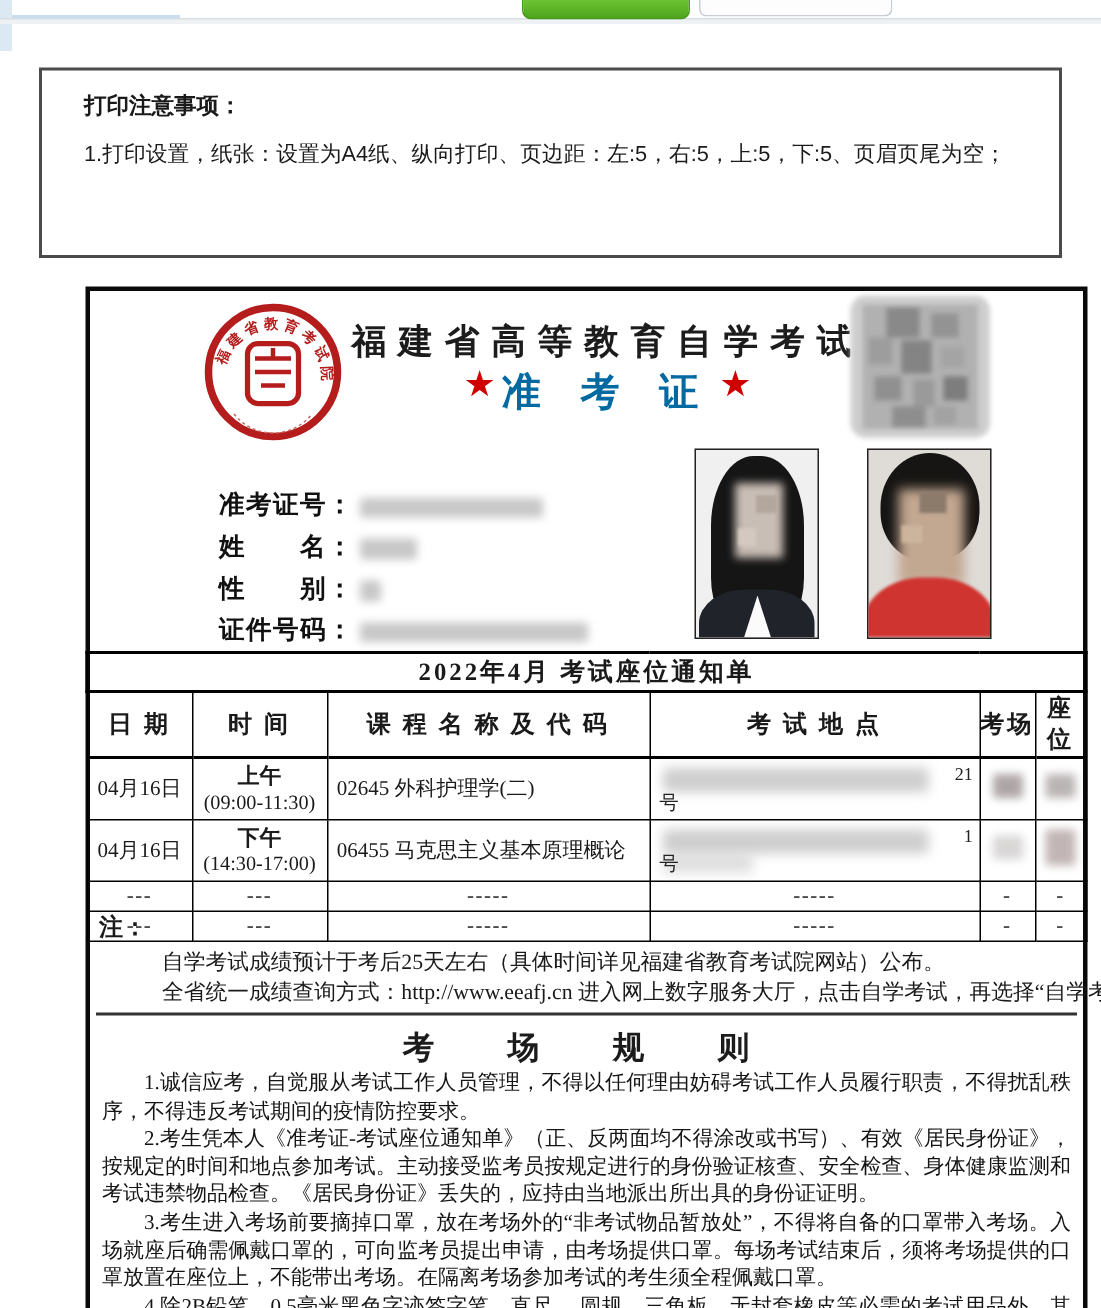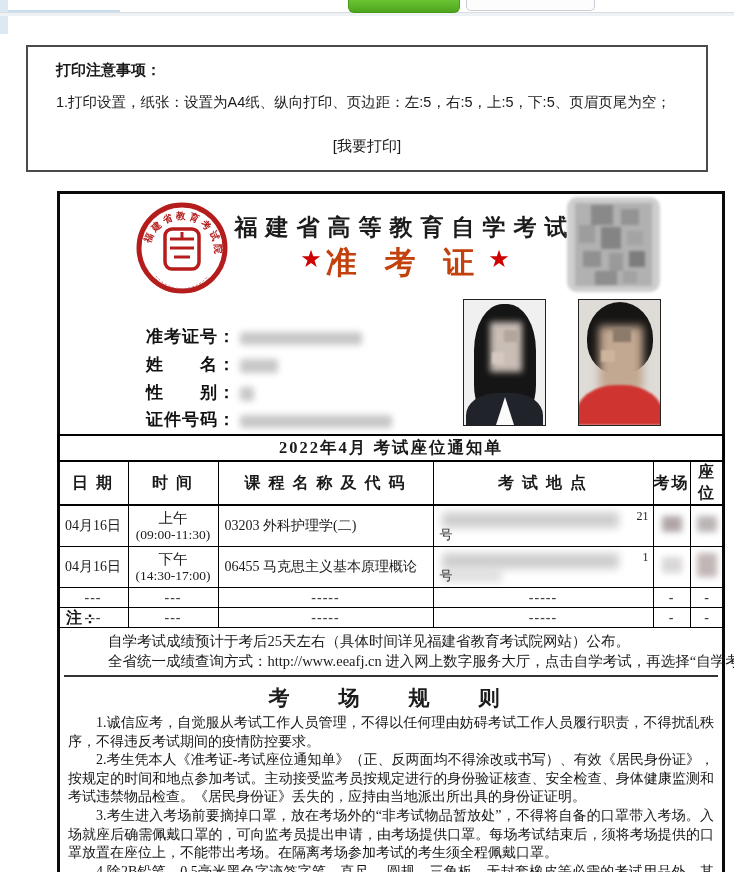--- a/index.html
+++ b/index.html
@@ -38,21 +38,21 @@
   }
   .seal{position:absolute;left:76px;top:8px;width:92px;height:92px;}
   .org-title{
     position:absolute;left:150px;top:18px;width:390px;text-align:center;
     font-size:23px;font-weight:600;letter-spacing:8px;color:#1c1c1c;white-space:nowrap;
   }
   .ticket-title-row{
     position:absolute;left:150px;top:48px;width:390px;text-align:center;white-space:nowrap;
   }
   .ticket-title-row .star{color:#cf0000;font-size:24px;vertical-align:6px;}
-  .ticket-title-row .tt{font-size:31px;font-weight:700;letter-spacing:10px;color:#c2410c;}
+  .ticket-title-row .tt{font-size:26px;font-weight:700;letter-spacing:10px;color:#0369a1;}
   .qr{position:absolute;left:505px;top:1px;width:97px;height:99px;filter:blur(1.6px);opacity:.9;}
   
   .field-row{position:absolute;left:70px;height:22px;white-space:nowrap;margin-left:16px;}
   .field-label{font-size:17px;font-weight:bold;letter-spacing:1px;color:#111;}
   .blob{display:inline-block;vertical-align:middle;background:#b5b5b5;border-radius:2px;filter:blur(3px);opacity:.75;}
   
   .photo{position:absolute;top:105px;width:83px;height:127px;border:1px solid #222;overflow:hidden;box-sizing:border-box;}
   .photo1{left:403px;background:#f0f0f0;}
   .photo2{left:518px;background:#dfdcd8;}
   .p1-hair{position:absolute;top:4px;left:10px;width:62px;height:116px;background:#151515;border-radius:46% 46% 32% 32%/40% 40% 30% 30%;}
@@ -74,21 +74,21 @@
   .schedule .hdr td{font-size:16px;font-weight:bold;height:26px;letter-spacing:2px;border-bottom:2px solid #000;}
   .schedule .datarow td{height:40px;}
   .schedule .dashrow td{height:19px;color:#444;font-weight:bold;letter-spacing:1px;}
   .schedule td.loc-cell{position:relative;}
   .loc-blob{position:absolute;left:8px;right:34px;top:6px;height:16px;background:#b9b9b9;border-radius:2px;filter:blur(4px);opacity:.7;}
   .loc-blob2{position:absolute;left:8px;width:60px;bottom:5px;height:12px;background:#c4c4c4;border-radius:2px;filter:blur(4px);opacity:.55;}
   .loc-num{position:absolute;right:4px;top:3px;font-size:12px;color:#222;}
   .loc-suffix{position:absolute;left:6px;bottom:2px;font-size:13px;color:#222;}
   .cell-blob{display:inline-block;width:20px;height:16px;background:#a9a2a2;border-radius:2px;filter:blur(3px);opacity:.8;}
   .cell-blob.light{background:#c0bcbc;opacity:.6;}
-  .time-session{display:block;font-size:14.5px;line-height:17px;}
+  .time-session{display:block;font-size:14.5px;line-height:17px;font-weight:bold;}
   .time-range{display:block;font-size:13.5px;line-height:15px;}
   .course-cell{text-align:left !important;padding-left:6px !important;font-size:14.5px;}
   
   .note-label{position:absolute;left:6px;top:414px;font-size:16px;font-weight:bold;}
   .note-line1{position:absolute;left:48px;top:438px;right:8px;font-size:14.5px;}
   .note-line2{position:absolute;left:48px;top:458px;right:2px;font-size:14.5px;white-space:nowrap;}
   .divider{position:absolute;left:4px;right:4px;top:481px;border-top:2px solid #333;}
   .rules-heading{
     position:absolute;left:0;right:0;top:490px;text-align:center;
     font-size:21px;font-weight:600;letter-spacing:14px;color:#1b1b1b;
@@ -106,21 +106,20 @@
 
 <div class="chrome-corner"></div>
 <div class="chrome-blue"></div>
 <div class="chrome-line"></div>
 <div class="search-btn"></div>
 <div class="chrome-input"></div>
 
 <div class="print-notice">
   <div class="pn-title">打印注意事项：</div>
   <div class="pn-line">1.打印设置，纸张：设置为A4纸、纵向打印、页边距：左:5，右:5，上:5，下:5、页眉页尾为空；</div>
-  <div class="pn-print">[我要打印]</div>
 </div>
 
 <div class="ticket">
 
   <div class="seal">
     <svg viewBox="0 0 92 92" width="92" height="92">
       <circle cx="46" cy="46" r="43" fill="#ffffff" stroke="#b51d1d" stroke-width="5"></circle>
       <defs>
           <path id="arcT" d="M 13 50 A 33 33 0 1 1 79 50"></path>
         </defs>
@@ -213,21 +212,21 @@
       <td>考  试  地  点</td>
       <td>考场</td>
       <td>座位</td>
     </tr>
     <tr class="datarow">
       <td>04月16日</td>
       <td>
         <span class="time-session">上午</span>
         <span class="time-range">(09:00-11:30)</span>
       </td>
-      <td class="course-cell">03203  外科护理学(二)</td>
+      <td class="course-cell">02645  外科护理学(二)</td>
       <td class="loc-cell">
         <span class="loc-blob"></span>
         <span class="loc-num">21</span>
         <span class="loc-suffix">号</span>
       </td>
       <td><span class="cell-blob" style="background:#9b8f90"></span></td>
       <td><span class="cell-blob"></span></td>
     </tr>
     <tr class="datarow">
       <td>04月16日</td>

